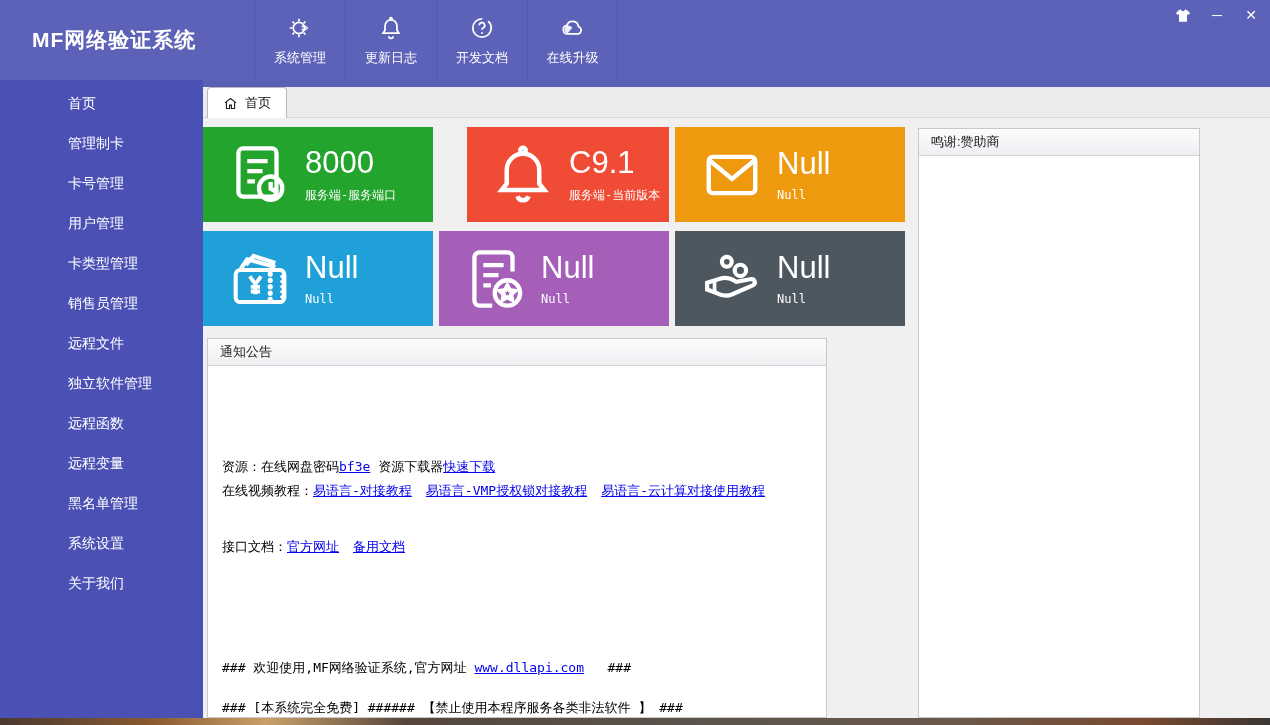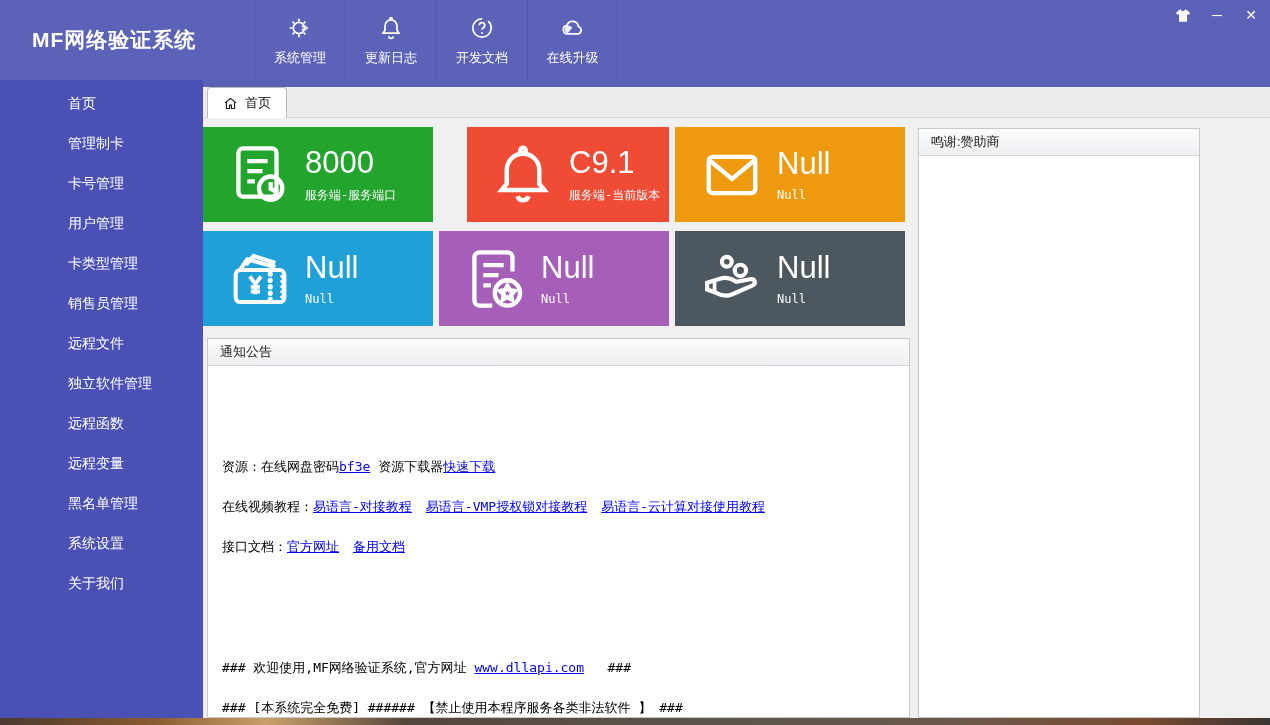--- a/index.html
+++ b/index.html
@@ -42,32 +42,32 @@
   .tiles { position:absolute; left:0; top:47px; display:grid;
     grid-template-columns:230px 230px 230px; grid-auto-rows:95px; gap:9px 6px; }
   .tile { display:flex; align-items:center; padding-left:26px; color:#fff; }
   .tile-icon { width:64px; flex:0 0 64px; display:flex; align-items:center; }
   .tile-text { margin-left:12px; }
   .tile-value { font-size:31px; font-weight:300; line-height:34px; }
   .tile-label { font-size:12px; margin-top:7px; font-family:"DejaVu Sans Mono", monospace; }
 
   
   .panel { position:absolute; background:#fff; border:1px solid #c9c9c9; }
-  .notice-panel { left:4px; top:258px; width:703px; bottom:0; }
+  .notice-panel { left:4px; top:258px; width:620px; bottom:0; }
   .sponsor-panel { left:715px; top:48px; width:282px; bottom:0; }
   .panel-header { height:27px; line-height:26px; padding-left:12px; font-size:13px; color:#222;
     background:linear-gradient(#fbfcfd,#edeff2); border-bottom:1px solid #d5d5d5; }
   .panel-body { position:absolute; left:0; right:0; top:27px; bottom:0; background:#fff; }
 
   .nline { position:absolute; left:14px; white-space:pre; font-size:13px; color:#000;
     font-family:"DejaVu Sans Mono", monospace; }
   .nline a { color:#0000ee; text-decoration:underline; cursor:pointer; }
   .nline .lnk-gap { margin-right:14px; }
   .ln-resource { top:92px; }
-  .ln-video { top:132px;text-align:center; }
+  .ln-video { top:116px;text-align:center; }
   .ln-doc { top:172px; }
   .ln-welcome { top:293px; }
   .ln-free { top:333px; }
 
   
   .bottom-strip { position:absolute; left:0; right:0; bottom:0; height:7px;
     background:linear-gradient(90deg,#4a3a30 0%,#8a5a30 12%,#caa06a 21%,#55463c 32%,
       #5a544c 55%,#6a584a 75%,#7a4a30 90%,#3a3632 100%); }
 
   svg { display:block; }

